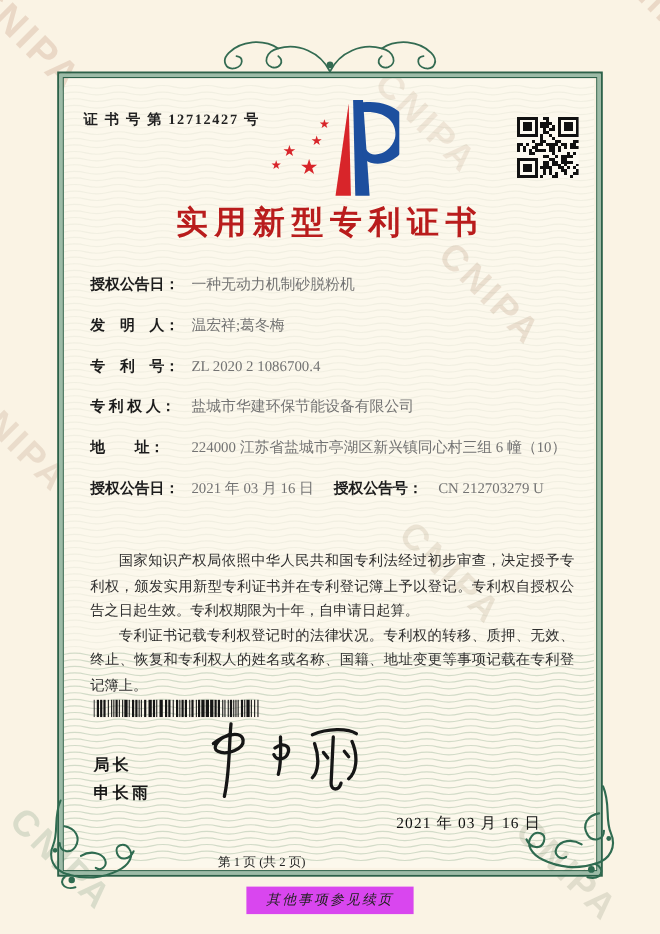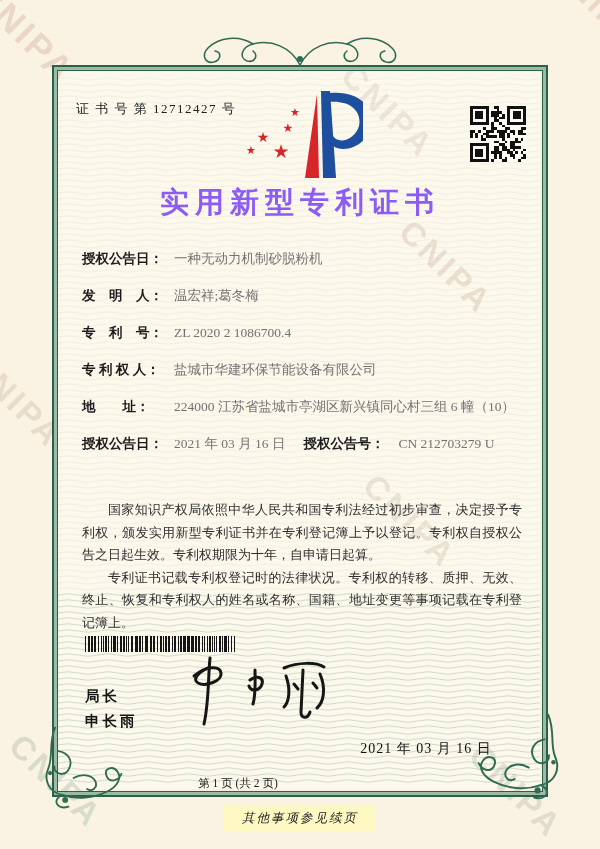--- a/index.html
+++ b/index.html
@@ -25,41 +25,41 @@
   .frame{position:absolute;left:52px;top:65px;width:492px;height:728px;border:2px solid #2c6149;z-index:2;pointer-events:none;}
   .frame-mid{position:absolute;inset:0;border:3px solid #9cbba7;}
   .frame-in{position:absolute;inset:0;border:1px solid #2c6149;}
   .orn{position:absolute;z-index:3;pointer-events:none;}
   .orn-top{left:195px;top:35px;}
   .orn-bl{left:38px;top:726px;}
   .orn-br{left:476px;top:710px;transform:scaleX(-1);}
 
   
   .c{position:absolute;z-index:5;}
-  .certno{left:76px;top:100px;font-size:13px;font-weight:400;letter-spacing:1.5px;color:#222;}
+  .certno{left:76px;top:100px;font-size:13px;font-weight:700;letter-spacing:1.5px;color:#222;}
   .logo{left:233px;top:88px;}
   .qr{left:470px;top:106px;line-height:0;}
   .title{left:0;top:183px;width:600px;text-align:center;font-size:29px;font-weight:700;
-         letter-spacing:6px;color:#8b5cf6;}
+         letter-spacing:6px;color:#b91c1c;}
   .fields{left:82px;top:247px;width:446px;}
   .frow{display:flex;align-items:baseline;margin-bottom:14px;font-size:13.5px;line-height:23px;}
   .flabel{font-weight:700;white-space:pre;display:inline-block;min-width:92px;color:#1c1c1c;}
   .fvalue{font-weight:400;white-space:pre;color:#737373;}
   .fpair2{margin-left:18px;display:flex;align-items:baseline;}
   .fpair2 .flabel{min-width:0;margin-right:14px;}
   .paras{left:82px;top:499px;width:440px;font-size:13px;line-height:22.5px;color:#2e2e2e;
          font-weight:500;}
   .paras p{margin:0;text-indent:2em;text-align:justify;}
   .barcode{left:85px;top:636px;line-height:0;}
   .director{left:85px;top:684px;font-family:"Liberation Sans","DejaVu Sans",sans-serif;
             font-size:14.5px;font-weight:600;letter-spacing:3px;line-height:25px;color:#161616;}
   .signature{left:166px;top:652px;}
   .issuedate{left:338px;top:740px;width:176px;text-align:center;font-size:14px;letter-spacing:1px;color:#111;}
   .pagenum{left:0;top:776px;width:476px;text-align:center;font-size:11.5px;color:#222;}
-  .contnote{left:50%;top:806px;transform:translateX(-50%);background:#fef9c3;
+  .contnote{left:50%;top:806px;transform:translateX(-50%);background:#d946ef;
             padding:4px 18px;font-size:12.5px;letter-spacing:2px;color:#222;font-style:italic;}
 </style>
 </head>
 <body>
 
 <div id="page">
 
   <span class="wm wm1">CNIPA</span>
   <span class="wm wm2">CNIPA</span>
   <span class="wm wm3">CNIPA</span>

